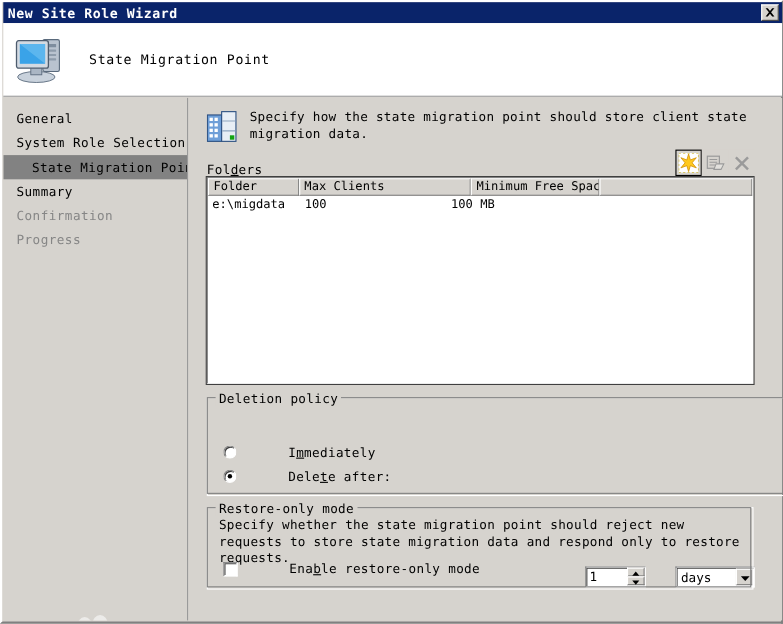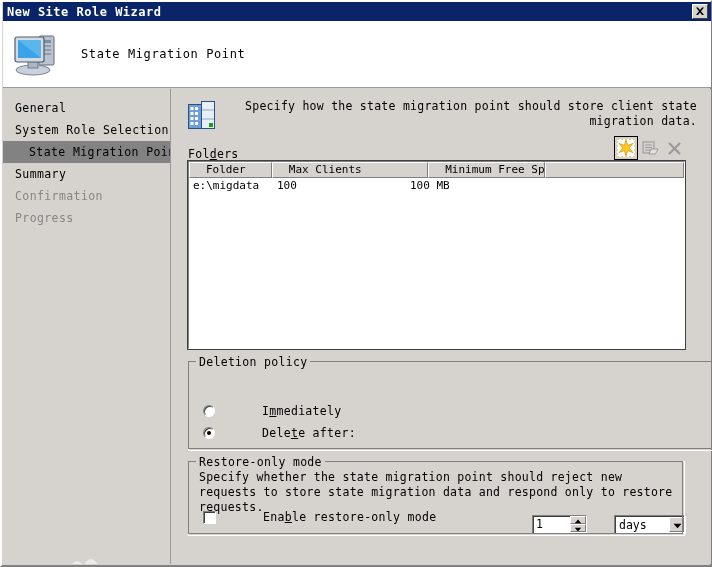--- a/index.html
+++ b/index.html
@@ -119,21 +119,20 @@
     background: #d6d3ce;
     box-sizing: border-box;
   }
 
   #desc-row {
     position: absolute;
     left: 16px; top: 10px;
     width: 512px;
     display: flex;
     align-items: flex-start;
-    text-align: right;
   }
   #desc-icon { flex: 0 0 auto; width: 28px; height: 30px; margin-top: 2px; }
   #desc-text {
     margin-left: 11px;
     font-size: 11.5px;
     line-height: 15px;
     letter-spacing: 0.25px;
     width: 470px;
   }
 
@@ -186,21 +185,21 @@
   #lv-header { display: flex; height: 16px; }
   .lv-col {
     background: #d6d3ce;
     border-top: 1px solid #ffffff;
     border-left: 1px solid #ffffff;
     border-right: 1px solid #808080;
     border-bottom: 1px solid #808080;
     box-sizing: border-box;
     font-size: 11px;
     line-height: 14px;
-    padding-left: 16px;
+    padding-left: 4px;
     white-space: nowrap;
     overflow: hidden;
     cursor: default;
   }
   .lv-row { display: flex; height: 15px; }
   .lv-cell {
     font-size: 11px;
     line-height: 15px;
     padding-left: 4px;
     white-space: nowrap;

